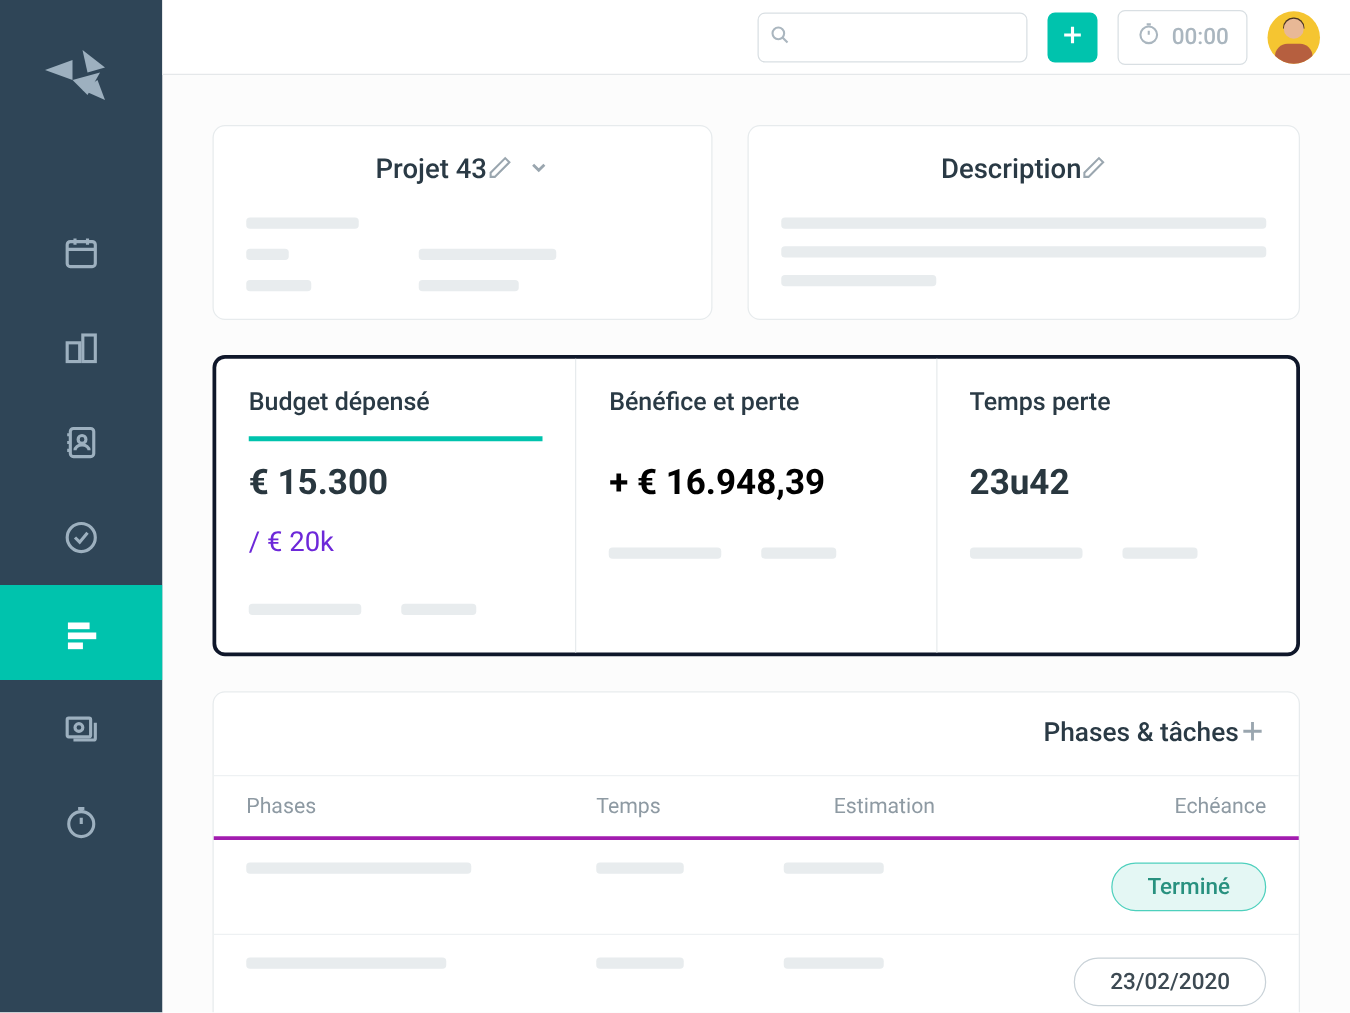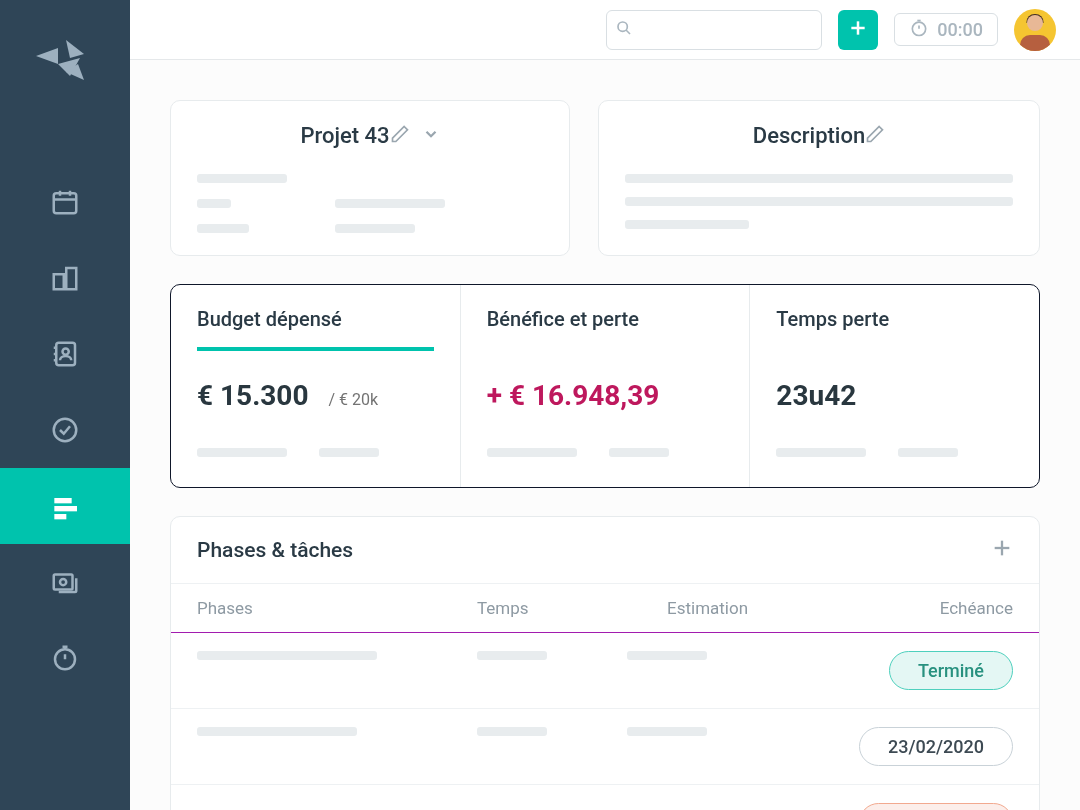--- a/index.html
+++ b/index.html
@@ -83,21 +83,21 @@
     height: 40px;
     background: #00c3ad;
     border-radius: 6px;
     display: flex;
     align-items: center;
     justify-content: center;
     color: #fff;
     cursor: pointer;
   }
   .timer-btn {
-    height: 33px;
+    height: 44px;
     padding: 0 14px;
     border: 1px solid #d9dfe3;
     border-radius: 6px;
     display: flex;
     align-items: center;
     gap: 8px;
     color: #aab6bf;
     font-size: 18px;
     font-weight: 500;
     cursor: pointer;
@@ -175,21 +175,21 @@
     height: 9px;
     background: #e8ecee;
     border-radius: 3px;
   }
   .project-ph { display: flex; gap: 48px; }
   .project-ph-col { display: flex; flex-direction: column; gap: 16px; }
 
   
   .stats-card {
     background: #fff;
-    border: 1px solid #0f172a;
+    border: 3px solid #0f172a;
     border-radius: 10px;
     display: flex;
     margin-bottom: 28px;
   }
   .stat {
     flex: 1;
     padding: 22px 26px 30px;
     border-right: 1px solid #e7ebed;
     position: relative;
   }
@@ -201,58 +201,59 @@
     padding-bottom: 16px;
   }
   .stat.active .stat-label {
     border-bottom: 4px solid #00c3ad;
     margin-bottom: -4px;
   }
   .stat-value-row {
     display: flex;
     align-items: baseline;
     gap: 20px;
-    margin-top: 32px;
+    margin-top: 20px;
+    flex-direction: column;
   }
   .stat-main {
     font-size: 28px;
     font-weight: 700;
     color: #29373f;
   }
-  .stat-main.teal { color: #be185d; }
+  .stat-main.teal { color: #000000; }
   .stat-sub {
-    font-size: 16px;
-    color: #737373;
+    font-size: 22px;
+    color: #6d28d9;
   }
   .stat-ph-row {
     display: flex;
     gap: 32px;
     margin-top: 36px;
   }
 
   
   .phases-card {
     background: #fff;
     border: 1px solid #e7ebed;
     border-radius: 10px 10px 0 0;
   }
   .phases-header {
     display: flex;
     align-items: center;
-    justify-content: space-between;
+    justify-content: flex-end;
     padding: 20px 26px;
   }
   .phases-title { font-size: 21px; font-weight: 500; color: #2a3a45; }
   .plus-icon { color: #9aa6af; cursor: pointer; }
 
   .phases-columns {
     display: flex;
     padding: 14px 26px;
     border-top: 1px solid #eef1f3;
-    border-bottom: 1px solid #a21caf;
+    border-bottom: 3px solid #a21caf;
     color: #8e9aa3;
     font-size: 17px;
   }
   .col-phases { flex: 0 0 280px; }
   .col-temps  { flex: 0 0 150px; text-align: left; }
   .col-estim  { flex: 0 0 180px; text-align: left; margin-left: 40px; }
   .col-ech    { flex: 1; text-align: right; }
 
   .phase-row {
     display: flex;

